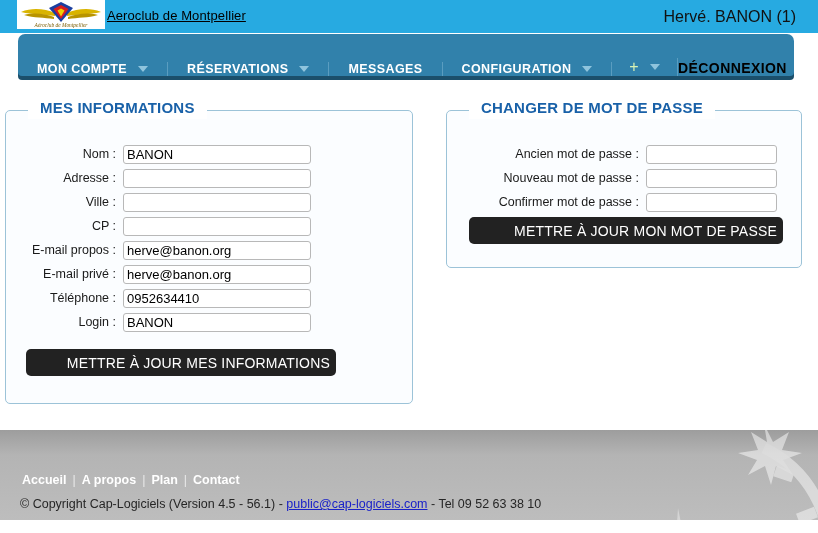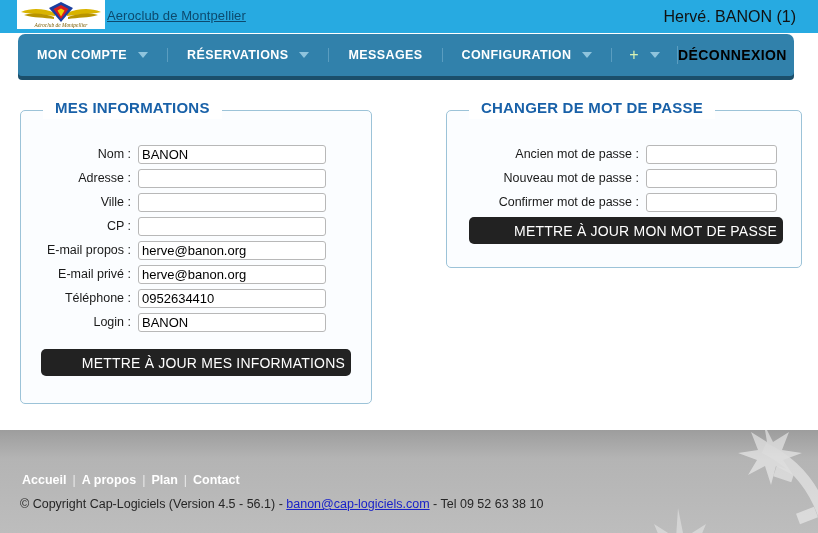--- a/index.html
+++ b/index.html
@@ -24,21 +24,21 @@
     left: 17px; top: 0px;
     width: 88px; height: 29px;
     background: #ffffff;
     overflow: hidden;
   }
   .logo-box svg { display: block; }
   .site-title {
     position: absolute;
     left: 107px; top: 8px;
     font-size: 13px;
-    color: #0c4a6e;
+    color: #000000;
     text-decoration: underline;
     letter-spacing: 0.1px;
     white-space: nowrap;
     cursor: pointer;
   }
   .user-name {
     position: absolute;
     right: 22px; top: 8px;
     font-size: 16px;
     color: #111111;
@@ -47,21 +47,21 @@
 
   
   .navwrap {
     position: absolute;
     left: 18px; top: 34px;
     width: 776px; height: 42px;
     background: #3181ab;
     border-radius: 7px 7px 4px 4px;
     box-shadow: 0 4px 0 0 #1b4f6b;
     display: flex;
-    align-items: center;
+    align-items: flex-end;
     overflow: hidden;
   }
   .navitem {
     display: flex;
     align-items: center;
     justify-content: center;
     gap: 11px;
     padding: 0 19px;
     color: #ffffff;
     font-size: 12.5px;
@@ -113,21 +113,21 @@
     top: -14px; left: 22px;
     background: #ffffff;
     padding: 2px 12px 3px 12px;
     color: #1961a8;
     font-size: 15px;
     font-weight: bold;
     letter-spacing: 0.2px;
     white-space: nowrap;
   }
 
-  #panel-info  { left: 20px;  top: 110px; width: 352px; height: 294px; }
+  #panel-info  { left: 5px;  top: 110px; width: 408px; height: 294px; }
   #panel-pass  { left: 446px; top: 110px; width: 356px; height: 158px; }
 
   
   .form-rows { position: absolute; left: 0; top: 0; width: 100%; }
   .frow {
     display: flex;
     align-items: center;
     height: 22px;
     margin-bottom: 2px;
   }
@@ -174,21 +174,21 @@
     white-space: nowrap;
     text-align: right;
   }
   #btn-info { position: absolute; left: 20px; top: 238px; width: 310px; }
   #btn-pass { position: absolute; left: 22px; top: 106px; width: 314px; }
 
   
   .footer {
     position: absolute;
     left: 0; top: 430px;
-    width: 818px; height: 103px;
+    width: 818px; height: 90px;
     background: linear-gradient(180deg, #9d9d9d 0%, #b4b4b4 28%, #bdbdbd 100%);
     overflow: hidden;
   }
   .footer-art {
     position: absolute;
     right: -40px; top: -14px;
     opacity: 0.55;
     pointer-events: none;
   }
   .footer-links {
@@ -350,15 +350,15 @@
       <path d="M236 8 l9 18 l16 -10 l-7 18 l20 3 l-19 7 l10 15 l-17 -9 l-5 19 l-6 -19 l-17 9 l9 -15
                l-19 -7 l20 -3 l-7 -18 l16 10 Z"></path>
       <path d="M150 92 l6 30 l22 -14 l-10 24 l27 4 l-26 9 l13 20 l-23 -12 l-7 26 l-8 -26 l-23 12
                l14 -20 l-26 -9 l27 -4 l-10 -24 l22 14 Z" opacity="0.75"></path>
     </g>
   </svg>
 
   <div class="footer-links" id="footer-links"><span class="fl">Accueil</span><span class="sep">|</span><span class="fl">A propos</span><span class="sep">|</span><span class="fl">Plan</span><span class="sep">|</span><span class="fl">Contact</span></div>
 
   <div class="footer-copy">
-    <span>© Copyright Cap-Logiciels (Version 4.5 - 56.1) - </span><a>banon@cap-logiciels.com</a><span> - Tel 09 52 63 38 10</span>
+    <span>© Copyright Cap-Logiciels (Version 4.5 - 56.1) - </span><a>public@cap-logiciels.com</a><span> - Tel 09 52 63 38 10</span>
   </div>
 </footer>
 
 </body></html>

